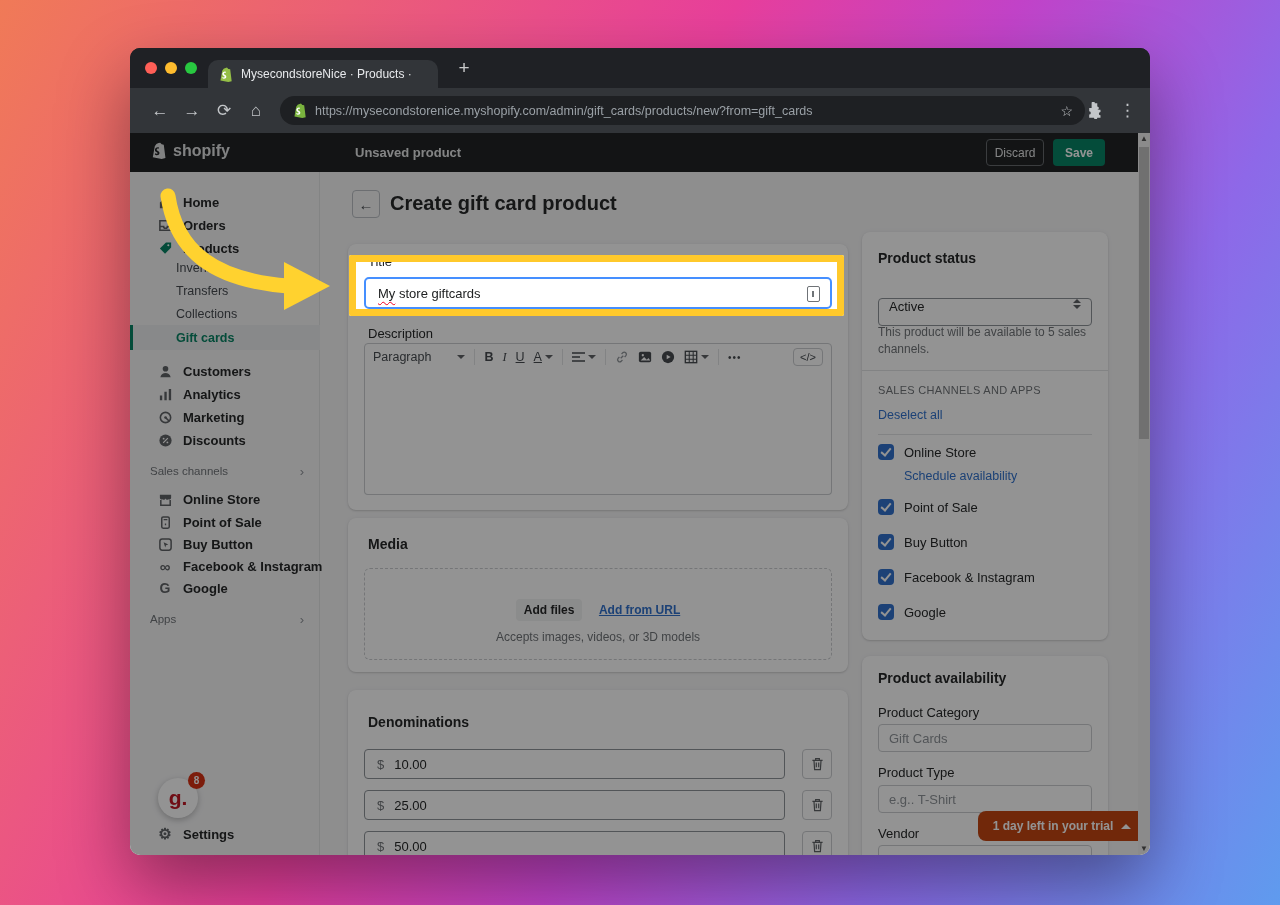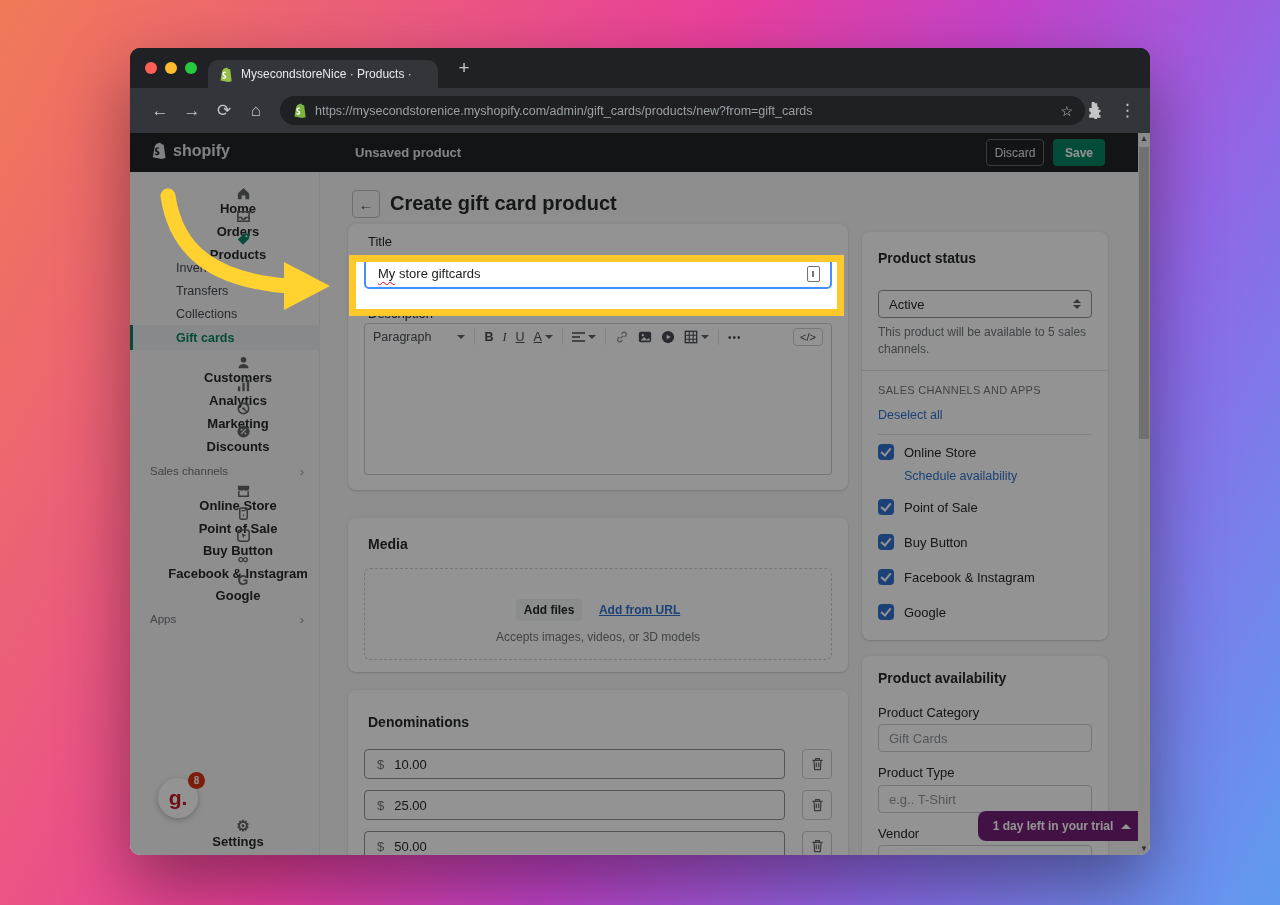--- a/index.html
+++ b/index.html
@@ -36,21 +36,21 @@
   .unsaved { position:absolute; left:225px; top:12px; color:#e3e4e5; font-size:13px; font-weight:bold; }
   .btn-discard { position:absolute; left:856px; top:6px; width:58px; height:27px; border:1px solid #63666a;
                  border-radius:4px; color:#e3e4e5; font-size:12px; display:flex; align-items:center; justify-content:center; background:transparent; }
   .btn-save { position:absolute; left:923px; top:6px; width:52px; height:27px; background:#008060;
               border-radius:4px; color:#fff; font-size:12px; font-weight:bold; display:flex; align-items:center; justify-content:center; border:none; }
 
   .content { position:absolute; left:0; top:39px; width:1008px; height:683px; }
 
   
   .sidebar { position:absolute; left:0; top:0; width:190px; height:683px; background:#f6f6f7; border-right:1px solid #e3e4e5; }
-  .srow { position:absolute; left:13px; width:190px; height:24px; display:flex; align-items:center; font-size:13px; color:#202223; font-weight:bold;flex-direction:column; }
+  .srow { position:absolute; left:7px; width:190px; height:24px; display:flex; align-items:flex-end; font-size:13px; color:#202223; font-weight:bold; }
   .srow .sic { width:16px; height:16px; margin:0 10px 0 20px; display:flex; align-items:center; justify-content:center; color:#5c5f62; font-size:14px; }
   .ssub { position:absolute; left:0; width:190px; height:23px; display:flex; align-items:center; padding-left:46px; font-size:12.5px; color:#42474c; }
   .sactive { background:#eceeef; color:#008060 !important; font-weight:bold; }
   .sactive-bar { position:absolute; left:0; top:0; width:3px; height:100%; background:#008060; }
   .shead { position:absolute; left:0; width:190px; height:20px; display:flex; align-items:center; padding-left:20px;
            font-size:11.5px; color:#6d7175; }
   .chev { position:absolute; right:16px; color:#8c9196; font-size:13px; }
   .gwidget { position:absolute; left:28px; top:606px; width:40px; height:40px; background:#fff; border-radius:50%;
              box-shadow:0 2px 6px rgba(0,0,0,.25); display:flex; align-items:center; justify-content:center;
              color:#c0111f; font-weight:bold; font-size:21px; }
@@ -87,38 +87,38 @@
   .addurl { font-size:12px; color:#2c6ecb; text-decoration:underline; margin-left:12px;font-weight:bold; }
   .mediahint { margin-top:9px; font-size:12px; color:#6d7175; }
 
   .denrow { position:absolute; left:16px; width:468px; height:30px; }
   .deninput { position:absolute; left:0; top:0; width:421px; height:30px; border:1px solid #8c9196; border-radius:4px;
               background:#fff; display:flex; align-items:center; padding:0 12px; font-size:13px; color:#202223; gap:10px; }
   .deninput .cur { color:#6d7175; }
   .trashbtn { position:absolute; right:0; top:0; width:30px; height:30px; border:1px solid #c9cccf; border-radius:4px;
               background:#fff; display:flex; align-items:center; justify-content:center; }
 
-  .selectbox { position:absolute; left:16px; top:58px; width:214px; height:28px; border:1px solid #8c9196; border-radius:4px;
-               background:#fff; display:flex; align-items:center; padding:0 10px; font-size:13px; color:#202223; }
+  .selectbox { position:absolute; left:16px; top:66px; width:214px; height:28px; border:1px solid #8c9196; border-radius:4px;
+               background:#fff; display:flex; align-items:flex-start; padding:0 10px; font-size:13px; color:#202223; }
   .updown { margin-left:auto; display:flex; flex-direction:column; gap:2px; }
   .updown i { width:0; height:0; border-left:4px solid transparent; border-right:4px solid transparent; display:block; }
   .updown .u { border-bottom:4px solid #5c5f62; } .updown .d { border-top:4px solid #5c5f62; }
   .cap { font-size:12px; color:#6d7175; line-height:1.45; }
   .subhead { font-size:11px; color:#6d7175; letter-spacing:.3px; }
   .link { font-size:12.5px; color:#2c6ecb; }
   .hr { position:absolute; left:0; width:246px; border-top:1px solid #e1e3e5; }
   .cbrow { position:absolute; left:16px; display:flex; align-items:center; gap:10px; font-size:13px; color:#202223; }
   .cbox { width:16px; height:16px; background:#2c6ecb; border-radius:4px; position:relative; flex:0 0 auto; }
   .cbox::after { content:""; position:absolute; left:5px; top:2px; width:4px; height:8px; border:solid #fff;
                  border-width:0 2px 2px 0; transform:rotate(40deg); }
   .pinput { position:absolute; left:16px; width:214px; height:28px; border:1px solid #c9cccf; border-radius:4px;
             background:#fff; font-size:13px; color:#202223; padding:0 10px; font-family:"Liberation Sans",sans-serif; }
   .pinput::placeholder { color:#8c9196; }
 
-  .trialpill { position:absolute; left:848px; top:639px; width:168px; height:30px; background:#701a75; border-radius:8px;
+  .trialpill { position:absolute; left:848px; top:639px; width:168px; height:30px; background:#c2410c; border-radius:8px;
                color:#fff; font-size:12px; font-weight:bold; display:flex; align-items:center; justify-content:center; gap:8px; }
   .trialcaret { width:0; height:0; border-left:5px solid transparent; border-right:5px solid transparent; border-bottom:5px solid #fff; }
 
   
   .scrollbar { position:absolute; right:0; top:85px; width:12px; height:722px; background:#f1f1f1; z-index:30; }
   .sb-thumb { position:absolute; left:1px; top:14px; width:10px; height:292px; background:#c1c1c1; }
   .sb-arr { position:absolute; left:0; width:12px; height:12px; color:#505050; font-size:8px; text-align:center; line-height:12px; }
 
   
   .hole { position:absolute; left:219px; top:122px; width:495px; height:61px; border:7px solid #ffc92b; border-radius:2px;
@@ -316,21 +316,21 @@
           <span class="sic" style="font-size:15px">⚙</span>
           <span>Settings</span>
         </div>
       </div>
 
       <div class="backbtn">
             <span>←</span>
           </div>
       <div class="pagetitle">Create gift card product</div>
 
-      <div class="card" style="left:218px;top:52px;width:500px;height:266px">
+      <div class="card" style="left:218px;top:72px;width:500px;height:266px">
         <div class="lbl" style="position:absolute;left:20px;top:10px">Title</div>
         <div class="title-input">
           <span><span class="misspell">My</span><span> store giftcards</span></span>
           <span class="ext-ic"></span>
         </div>
         <div class="lbl" style="position:absolute;left:20px;top:82px">Description</div>
         <div class="rtetoolbar">
           <span style="display:flex;align-items:center;gap:26px">
                 <span>Paragraph</span>
                 <span class="caret-dn"></span>

